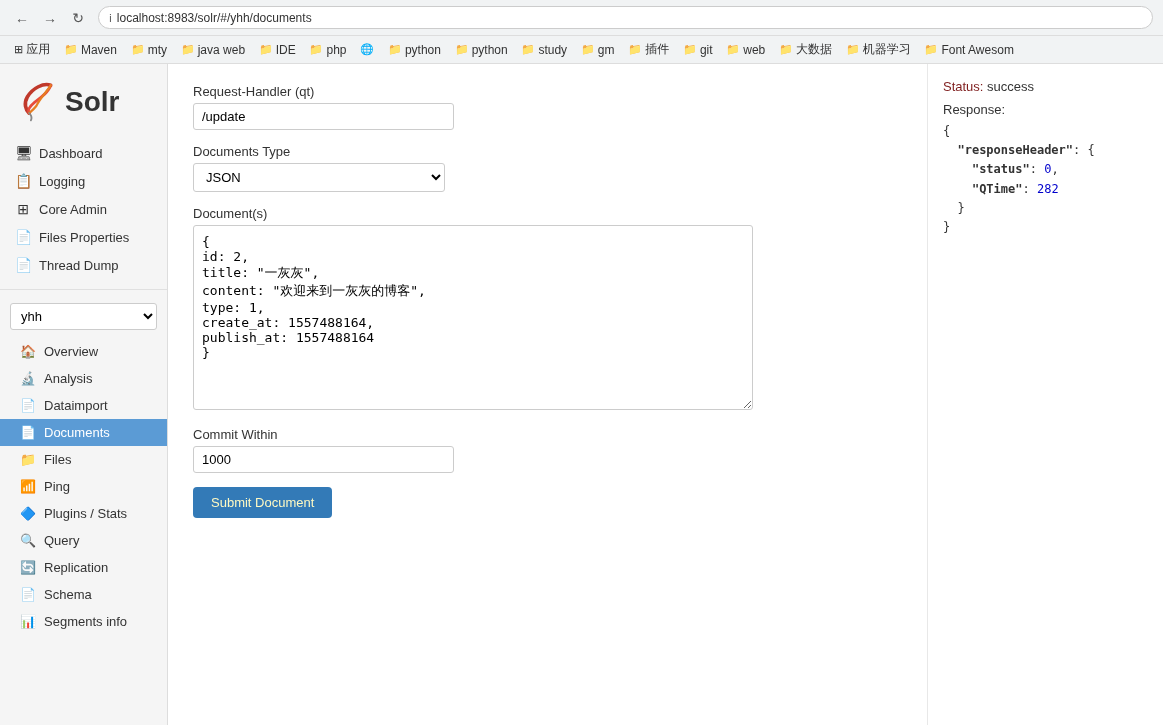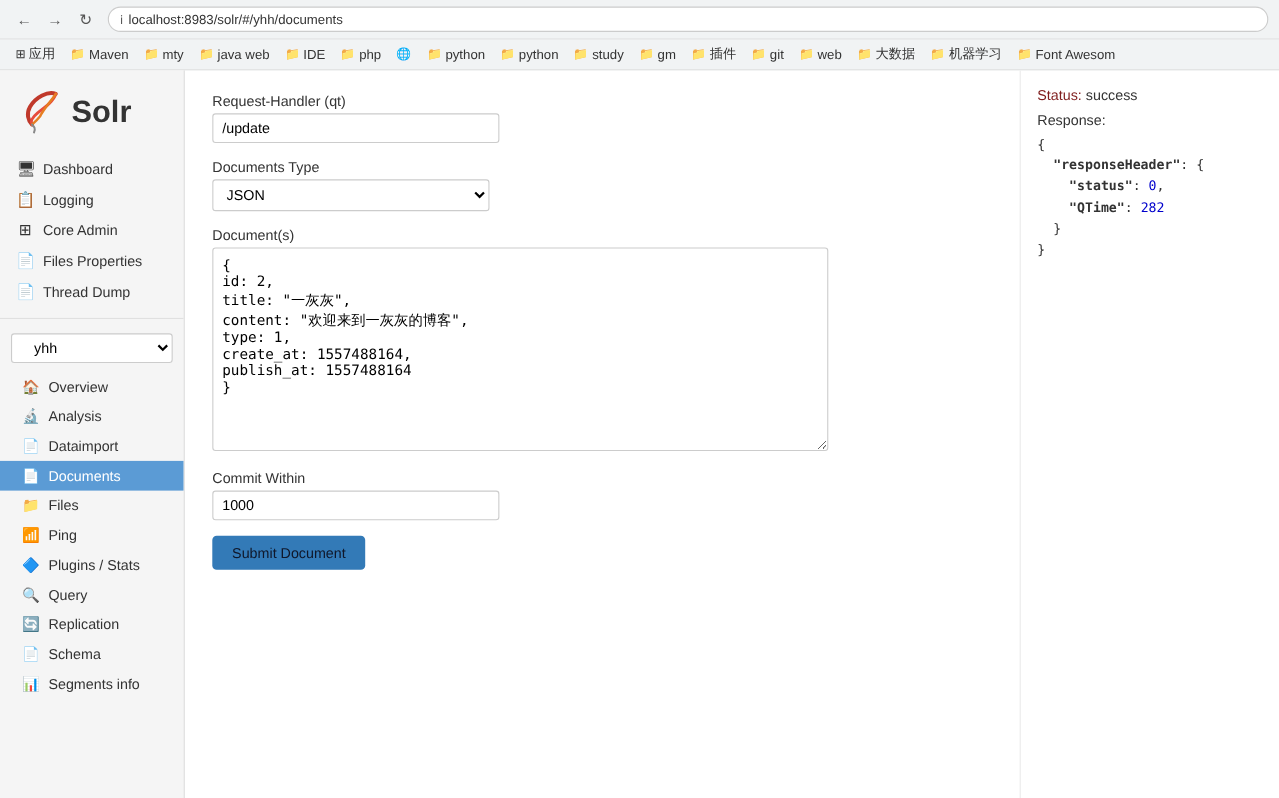--- a/index.html
+++ b/index.html
@@ -83,21 +83,21 @@
     }
     .sidebar-nav li .nav-icon { font-size: 14px; width: 16px; text-align: center; }
 
     .core-selector {
       margin: 8px 10px;
       display: flex;
       align-items: center;
     }
     .core-select {
       flex: 1;
-      padding: 4px 16px;
+      padding: 4px 6px;
       border: 1px solid #ccc;
       border-radius: 3px;
       background: #fff;
       font-size: 13px;
     }
 
     .sub-nav { list-style: none; }
     .sub-nav li {
       display: flex; align-items: center; gap: 8px;
       padding: 6px 15px 6px 20px; cursor: pointer; color: #333; font-size: 13px;
@@ -129,21 +129,21 @@
     }
     .form-select {
       width: 252px; padding: 5px 8px; border: 1px solid #ccc;
       border-radius: 3px; font-size: 13px; background: #fff;
     }
     .form-textarea {
       width: 560px; height: 185px; padding: 8px; border: 1px solid #ccc;
       border-radius: 3px; font-size: 13px; font-family: monospace; resize: both;
     }
     .submit-btn {
-      background: #337ab7; color: #0f172a; border: none;
+      background: #337ab7; color: #fef9c3; border: none;
       padding: 8px 18px; border-radius: 4px; cursor: pointer; font-size: 13px;
     }
 
     
     .response-panel {
       width: 235px;
       padding: 15px;
       background: #fff;
       font-size: 13px;
       overflow-y: auto;

